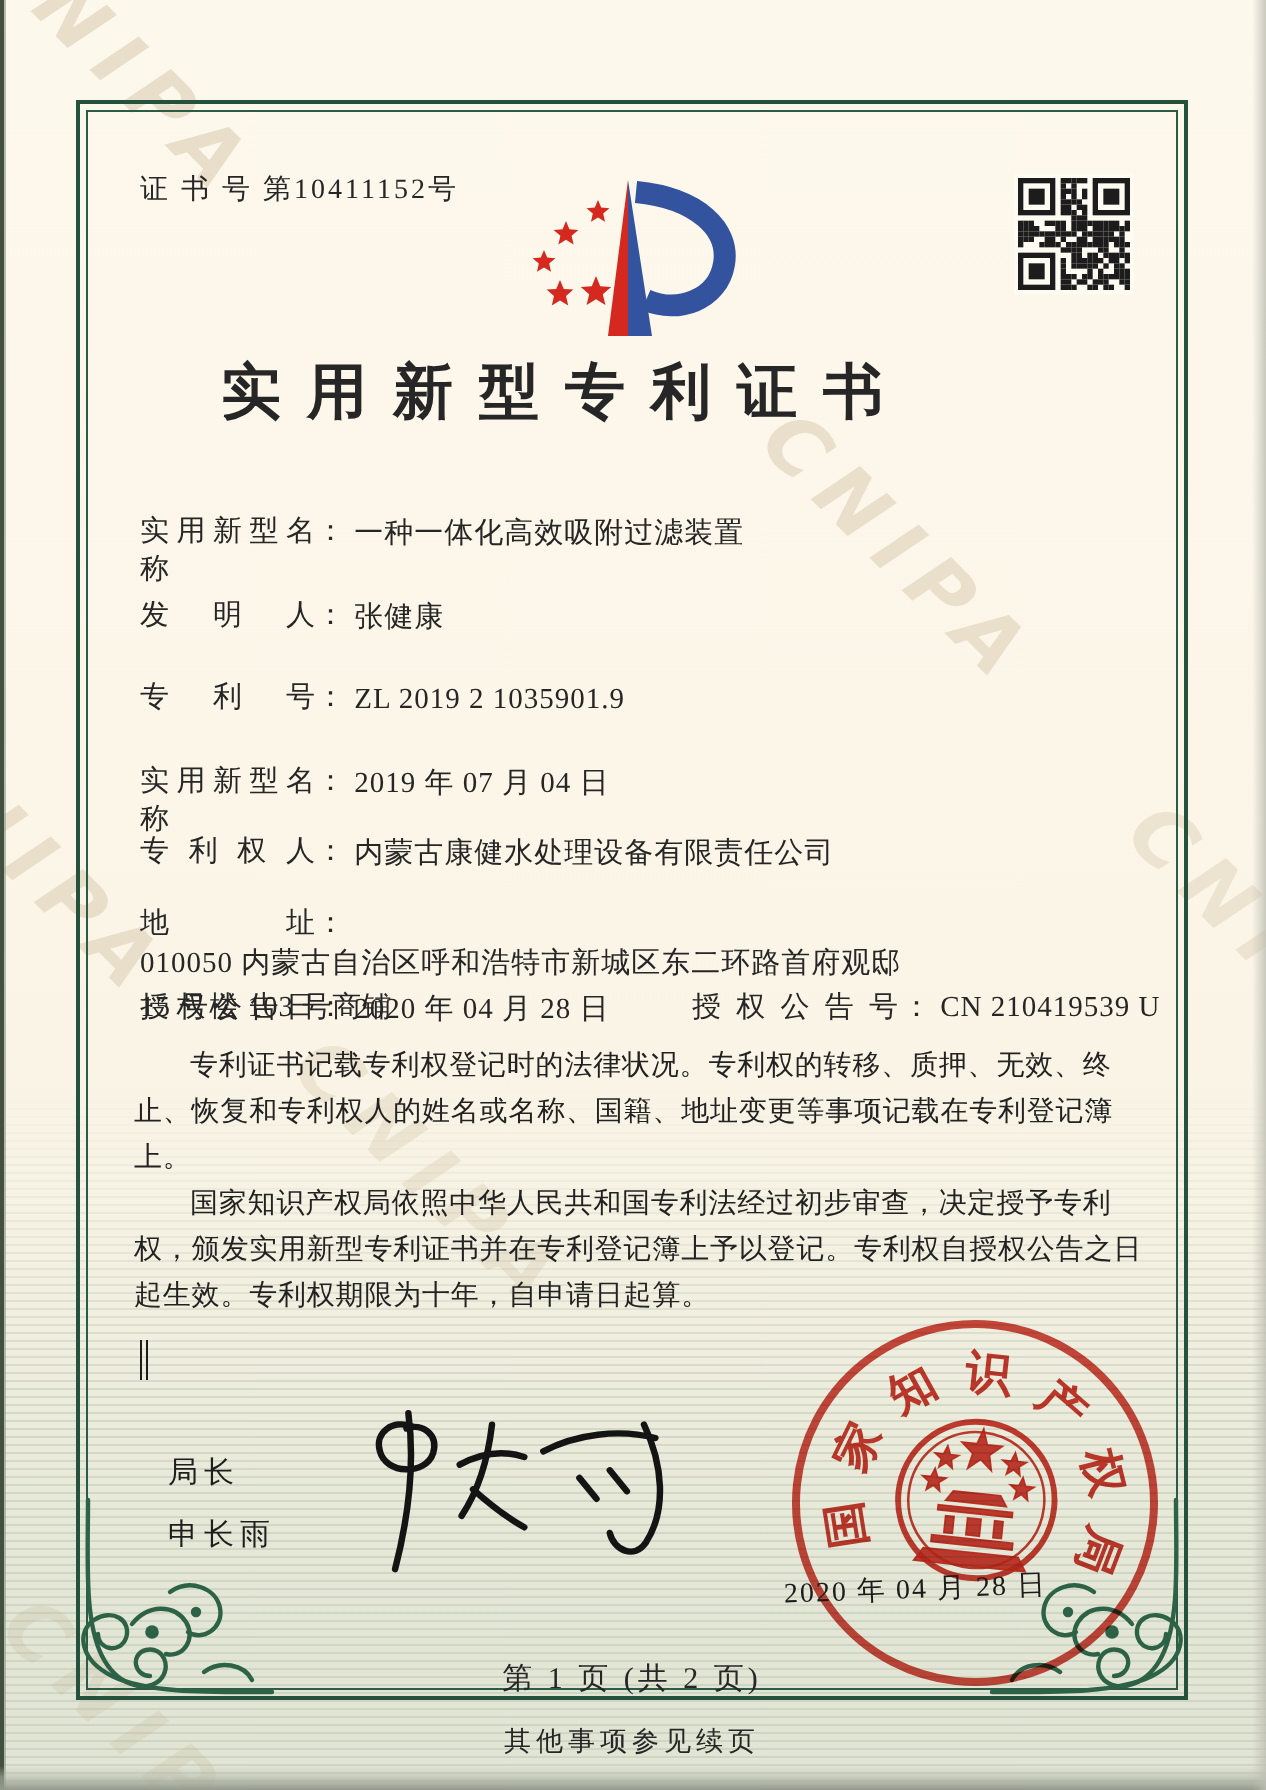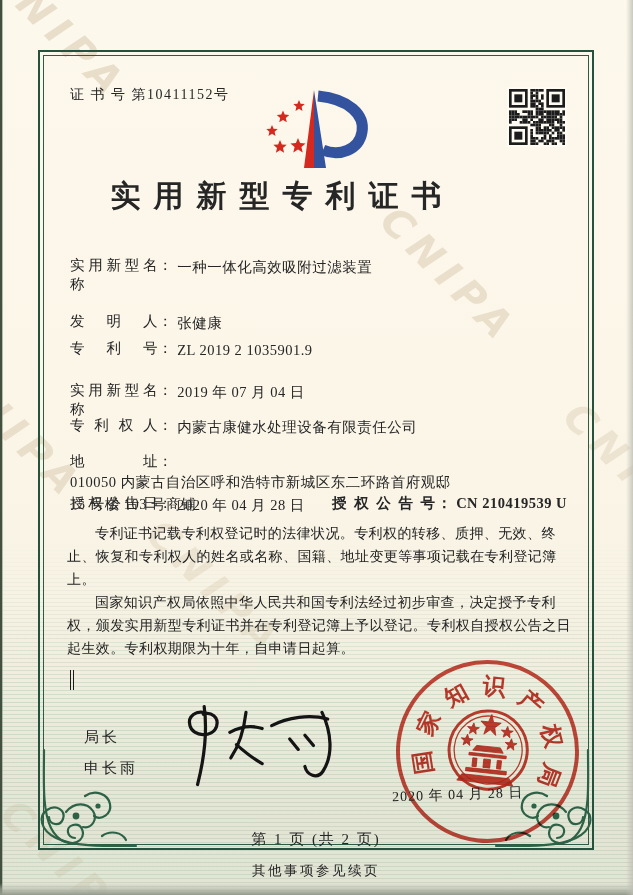--- a/index.html
+++ b/index.html
@@ -42,21 +42,21 @@
     text-align:center; font-size:30px; font-weight:bold; letter-spacing:13px; text-indent:13px;
   }
   
   .row{position:absolute; left:70px; z-index:3; font-size:14.5px; letter-spacing:.5px; width:505px;}
   .row .lbl{
     display:inline-block; width:88px; vertical-align:top;
     text-align:justify; text-align-last:justify; text-justify:inter-character;
   }
   .row .col{display:inline-block; vertical-align:top;}
   .row .val{display:inline-block; vertical-align:top; max-width:400px; line-height:22px;}
-  .grant-right{position:absolute; left:262px; top:0; white-space:nowrap;font-weight:bold;}
+  .grant-right{position:absolute; left:276px; top:0; white-space:nowrap;}
   .grant-right .lbl2{letter-spacing:2px;}
   
   #paras{position:absolute; left:67px; top:522px; width:508px; z-index:3;
     font-size:14px; line-height:23px; letter-spacing:.4px; color:#222;}
   #paras p{margin:0; text-indent:2em;}
   
   #barcode{position:absolute; left:70px; top:670px; z-index:3;}
   #signer{position:absolute; left:84px; top:722px; z-index:3;
     font-family:Liberation Serif, serif;
     font-size:15px; line-height:31px; letter-spacing:3px; color:#1e1e1e;}
@@ -338,21 +338,21 @@
         <rect x="53.33333333333333" y="53.33333333333333" width="2.6666666666666665" height="2.6666666666666665"></rect>
       </g>
   </svg>
 
   <div id="title">实用新型专利证书</div>
 
   <div class="row" style="top:256px;">
     <span class="lbl">实用新型名称</span><span class="col">：</span>
     <span class="val">一种一体化高效吸附过滤装置</span>
   </div>
-  <div class="row" style="top:298px;margin-top:14px;">
+  <div class="row" style="top:298px;">
     <span class="lbl">发明人</span><span class="col">：</span>
     <span class="val">张健康</span>
   </div>
   <div class="row" style="top:339px;">
     <span class="lbl">专利号</span><span class="col">：</span>
     <span class="val">ZL 2019 2 1035901.9</span>
   </div>
   <div class="row" style="top:381px;">
     <span class="lbl">实用新型名称</span><span class="col">：</span>
     <span class="val">2019 年 07 月 04 日</span>

